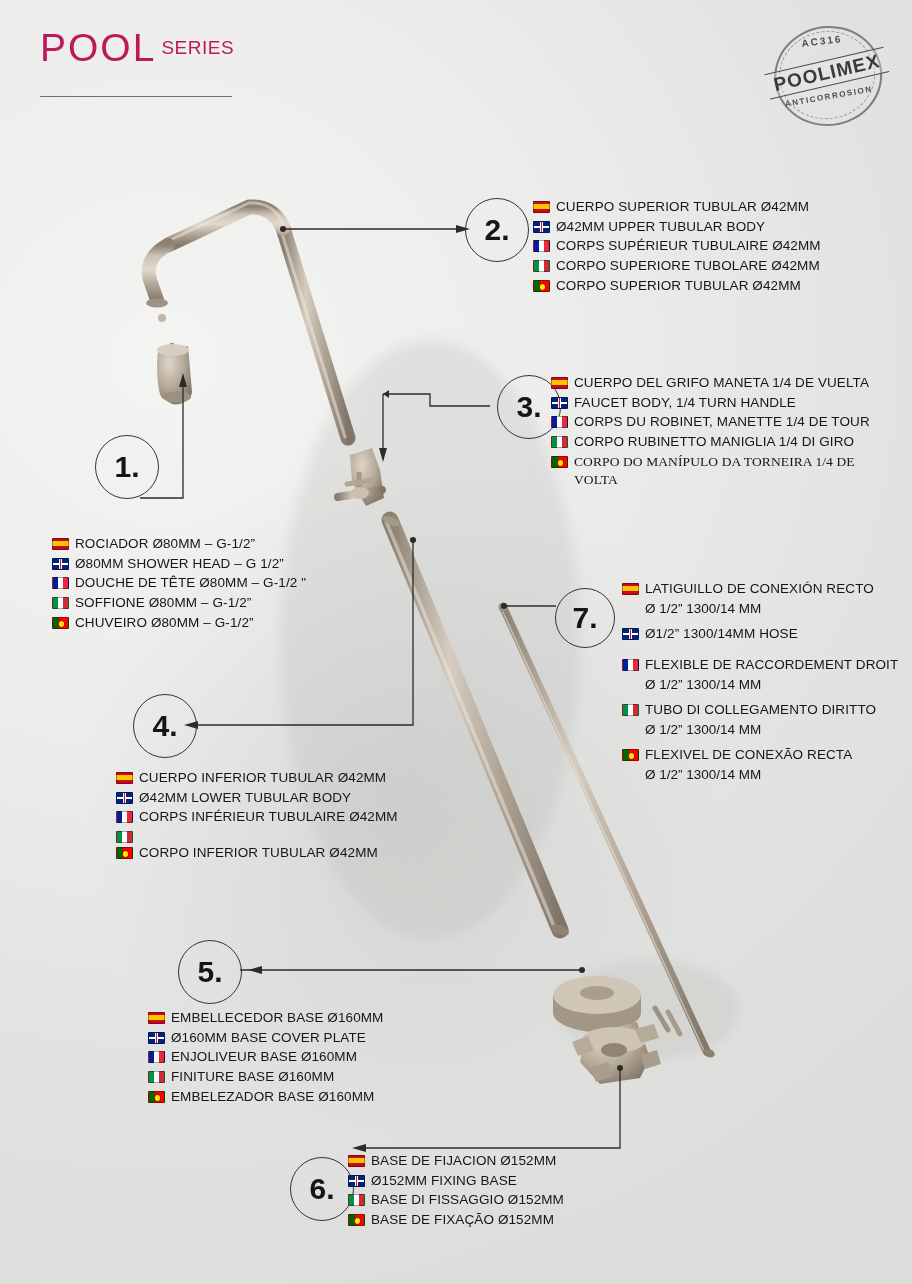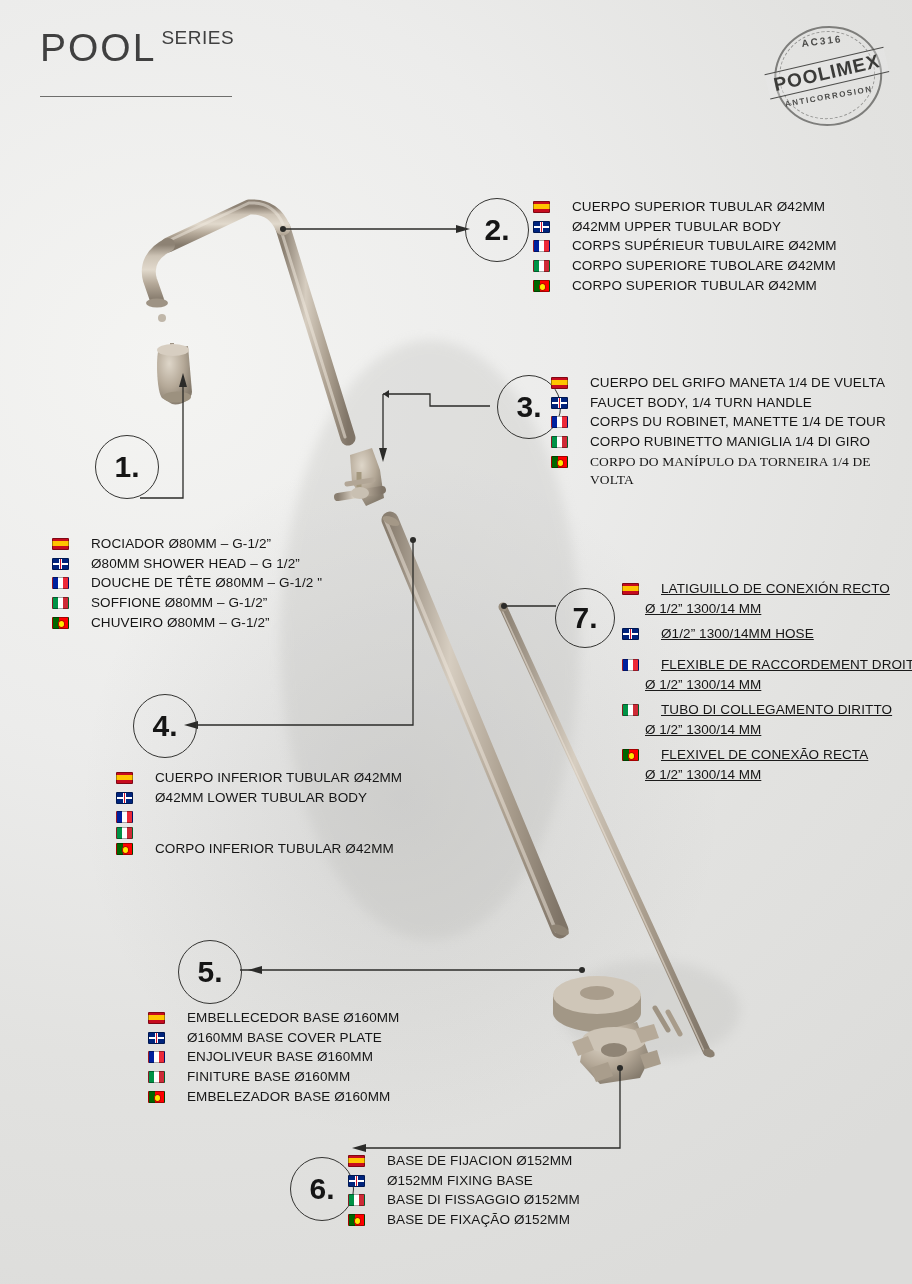--- a/index.html
+++ b/index.html
@@ -24,22 +24,22 @@
       radial-gradient(50% 38% at 44% 62%, rgba(120,120,118,0.16) 0%, rgba(120,120,118,0.0) 70%);
     pointer-events:none;
   }
 
   
   .header{
     position:absolute; left:40px; top:28px; width:200px;
   }
   .brand{
     font-size:38px; letter-spacing:1px; font-weight:400;
-    color:#404040; line-height:1;
-    display:flex; align-items:flex-start;
+    color:#be185d; line-height:1;
+    display:flex; align-items:center;
   }
   .brand .main{ font-size:39px; letter-spacing:2px; }
   .brand .sub{ font-size:19px; letter-spacing:0.5px; margin-left:5px; }
   .header-rule{
     position:absolute; left:40px; top:96px; width:192px; height:1px;
     background:#6e6e6c;
   }
 
   
   .stamp{
@@ -91,21 +91,20 @@
     letter-spacing:0px;
   }
 
   
   .block{ position:absolute; }
   .line{
     display:flex; align-items:flex-start;
     font-size:13.5px; line-height:1.38; color:#161616;
     margin-bottom:1px;
     white-space:nowrap;
-    gap:16px;
   }
   .line.wrap{ white-space:normal;font-family:Liberation Serif, serif; }
   .line .txt{ letter-spacing:0.1px; }
   .flag{
     width:17px; height:12px; flex:0 0 17px;
     margin-right:6px; margin-top:3px;
     border:0.5px solid rgba(0,0,0,.35);
     box-sizing:border-box;
     position:relative; overflow:hidden;
     border-radius:1px;
@@ -410,20 +409,21 @@
   <div class="line">
     <span class="flag f-es"></span>
     <span class="txt">CUERPO INFERIOR TUBULAR Ø42MM</span>
   </div>
   <div class="line">
     <span class="flag f-gb"></span>
     <span class="txt">Ø42MM LOWER TUBULAR BODY</span>
   </div>
   <div class="line">
     <span class="flag f-fr"></span>
+    <span class="txt">CORPS INFÉRIEUR TUBULAIRE Ø42MM</span>
   </div>
   <div class="line">
     <span class="flag f-it"></span>
   </div>
   <div class="line">
     <span class="flag f-pt"></span>
     <span class="txt">CORPO INFERIOR TUBULAR Ø42MM</span>
   </div>
 </div>
 
@@ -462,21 +462,21 @@
   <div class="line">
     <span class="flag f-it"></span>
     <span class="txt">BASE DI FISSAGGIO Ø152MM</span>
   </div>
   <div class="line">
     <span class="flag f-pt"></span>
     <span class="txt">BASE DE FIXAÇÃO Ø152MM</span>
   </div>
 </div>
 
-<div class="block" style="left:622px; top:580px; width:288px;text-decoration:underline;">
+<div class="block" style="left:622px; top:580px; width:288px;">
   <div class="para">
     <div class="line">
       <span class="flag f-es"></span>
       <span class="txt">LATIGUILLO DE CONEXIÓN RECTO</span>
     </div>
     <div class="sub-line">Ø 1/2”   1300/14 MM</div>
   </div>
   <div class="para">
     <div class="line">
       <span class="flag f-gb"></span>

